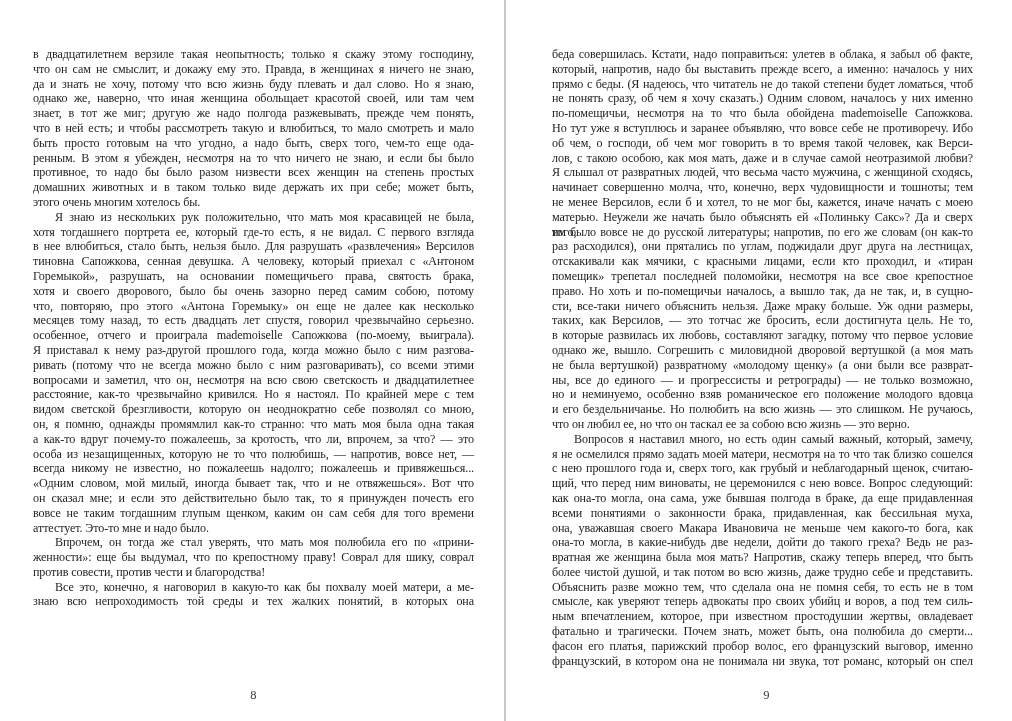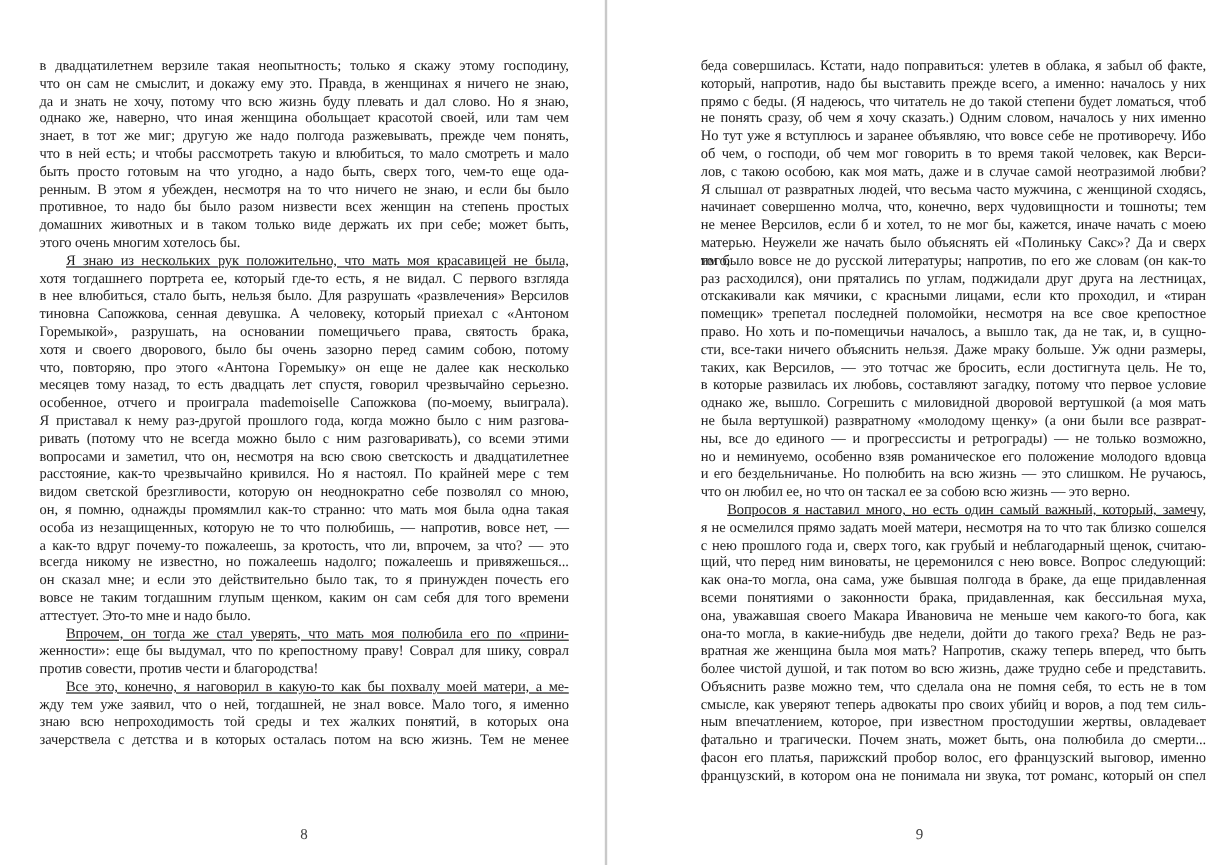--- a/index.html
+++ b/index.html
@@ -27,29 +27,29 @@
   }
   .page-col {
     position: absolute;
     top: 47px;
     color: var(--ink, #1e1e1e);
     font-size: 12.1px;
     line-height: 14.8px;
     letter-spacing: -0.1px;
   }
   .page-col.left  { left: 33px;  width: 441px; }
-  .page-col.right { left: 584px; width: 421px; }
+  .page-col.right { left: 552px; width: 421px; }
   .line {
     text-align: justify;
     text-align-last: justify;
     white-space: normal;
     height: 14.8px;
     overflow: visible;
   }
-  .line.indent { text-indent: 22px; text-decoration: underline; }
+  .line.indent { text-indent: 22px; }
   .line.pend   { text-align-last: left; font-family: Liberation Serif, serif; }
   .page-number {
     position: absolute;
     top: 688px;
     width: 441px;
     text-align: center;
     font-size: 12.5px;
     color: var(--folio, #3d3d3d);
     letter-spacing: 0.5px;
   }
@@ -81,42 +81,42 @@
       <div class="line">хотя и своего дворового, было бы очень зазорно перед самим собою, потому</div>
       <div class="line">что, повторяю, про этого «Антона Горемыку» он еще не далее как несколько</div>
       <div class="line">месяцев тому назад, то есть двадцать лет спустя, говорил чрезвычайно серьезно.</div>
       <div class="line">особенное, отчего и проиграла mademoiselle Сапожкова (по-моему, выиграла).</div>
       <div class="line">Я приставал к нему раз-другой прошлого года, когда можно было с ним разгова-</div>
       <div class="line">ривать (потому что не всегда можно было с ним разговаривать), со всеми этими</div>
       <div class="line">вопросами и заметил, что он, несмотря на всю свою светскость и двадцатилетнее</div>
       <div class="line">расстояние, как-то чрезвычайно кривился. Но я настоял. По крайней мере с тем</div>
       <div class="line">видом светской брезгливости, которую он неоднократно себе позволял со мною,</div>
       <div class="line">он, я помню, однажды промямлил как-то странно: что мать моя была одна такая</div>
+      <div class="line">а как-то вдруг почему-то пожалеешь, за кротость, что ли, впрочем, за что? — это</div>
       <div class="line">особа из незащищенных, которую не то что полюбишь, — напротив, вовсе нет, —</div>
-      <div class="line">а как-то вдруг почему-то пожалеешь, за кротость, что ли, впрочем, за что? — это</div>
       <div class="line">всегда никому не известно, но пожалеешь надолго; пожалеешь и привяжешься...</div>
+      <div class="line">«Одним словом, мой милый, иногда бывает так, что и не отвяжешься». Вот что</div>
       <div class="line">он сказал мне; и если это действительно было так, то я принужден почесть его</div>
       <div class="line">вовсе не таким тогдашним глупым щенком, каким он сам себя для того времени</div>
       <div class="line pend">аттестует. Это-то мне и надо было.</div>
       <div class="line indent">Впрочем, он тогда же стал уверять, что мать моя полюбила его по «прини-</div>
       <div class="line">женности»: еще бы выдумал, что по крепостному праву! Соврал для шику, соврал</div>
       <div class="line pend">против совести, против чести и благородства!</div>
       <div class="line indent">Все это, конечно, я наговорил в какую-то как бы похвалу моей матери, а ме-</div>
-      <div class="line">жду тем уже заявил, что о ней, тогдашней, не знал вовсе. Мало того, я именно</div>
       <div class="line">знаю всю непроходимость той среды и тех жалких понятий, в которых она</div>
-      <div class="line">зачерствела с детства и в которых осталась потом на всю жизнь. Тем не менее</div>
     </div>
 
   <div class="gutter"></div>
 
   <div class="page-col right">
       <div class="line">беда совершилась. Кстати, надо поправиться: улетев в облака, я забыл об факте,</div>
       <div class="line">который, напротив, надо бы выставить прежде всего, а именно: началось у них</div>
       <div class="line">прямо с беды. (Я надеюсь, что читатель не до такой степени будет ломаться, чтоб</div>
       <div class="line">не понять сразу, об чем я хочу сказать.) Одним словом, началось у них именно</div>
+      <div class="line">по-помещичьи, несмотря на то что была обойдена mademoiselle Сапожкова.</div>
       <div class="line">Но тут уже я вступлюсь и заранее объявляю, что вовсе себе не противоречу. Ибо</div>
       <div class="line">об чем, о господи, об чем мог говорить в то время такой человек, как Верси-</div>
       <div class="line">лов, с такою особою, как моя мать, даже и в случае самой неотразимой любви?</div>
       <div class="line">Я слышал от развратных людей, что весьма часто мужчина, с женщиной сходясь,</div>
       <div class="line">начинает совершенно молча, что, конечно, верх чудовищности и тошноты; тем</div>
       <div class="line">не менее Версилов, если б и хотел, то не мог бы, кажется, иначе начать с моею</div>
       <div class="line">матерью. Неужели же начать было объяснять ей «Полиньку Сакс»? Да и сверх того,</div>
       <div class="line">им было вовсе не до русской литературы; напротив, по его же словам (он как-то</div>
       <div class="line">раз расходился), они прятались по углам, поджидали друг друга на лестницах,</div>
       <div class="line">отскакивали как мячики, с красными лицами, если кто проходил, и «тиран</div>

